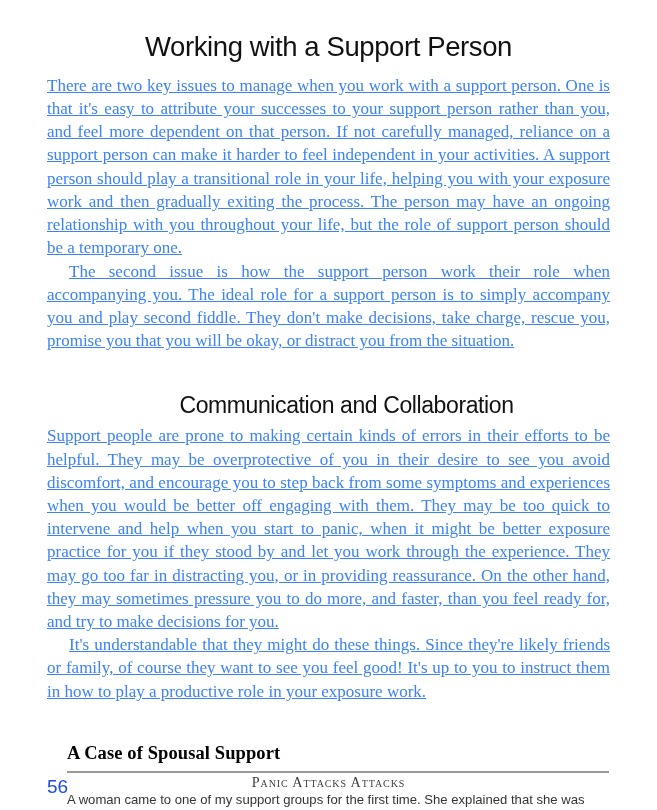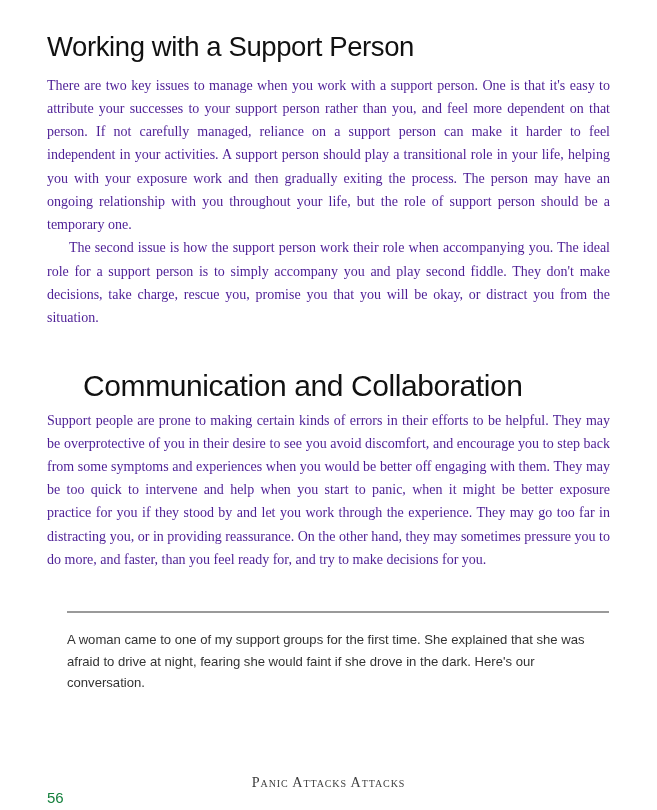--- a/index.html
+++ b/index.html
@@ -25,43 +25,45 @@
     background: #ffffff;
   }
 
   
   .h1 {
     font-family: "Liberation Sans", sans-serif;
     font-weight: 400;
     color: #111111;
     letter-spacing: -0.4px;
     margin: 0;
+    text-align: center;
   }
   .h1.first {
     font-size: 27.5px;
     line-height: 1.05;
     padding-top: 33px;
   }
   .h1.second {
-    font-size: 30px;
+    font-size: 23px;
     line-height: 1.05;
     padding-top: 41px;
     margin-left: 36px;
   }
 
   
   .para {
     font-family: "Liberation Serif", serif;
-    font-size: 14px;
+    font-size: 17px;
     line-height: 23.2px;
     text-align: justify;
     text-justify: inter-word;
-    color: #4c1d95;
+    color: #3b82f6;
     margin: 0;
     hyphens: none;
+    text-decoration: underline;
   }
   .para.lead { margin-top: 12px; }
   .para.second-head-lead { margin-top: 7px; }
   .para.indent { text-indent: 22px; }
 
   
   .callout {
     margin-top: 40px;
     padding-left: 20px;
   }
@@ -96,24 +98,24 @@
   .footer {
     position: absolute;
     left: 0;
     right: 0;
     bottom: 17px;
     height: 22px;
   }
   .folio {
     position: absolute;
     left: 47px;
-    top: 16px;
+    top: 5px;
     font-family: "Liberation Sans", sans-serif;
-    font-size: 15px;
-    color: #15803d;
+    font-size: 19px;
+    color: #1d4ed8;
     line-height: 22px;
   }
   .running-head {
     position: absolute;
     left: 0;
     right: 0;
     top: 0;
     text-align: center;
     font-family: "Liberation Serif", serif;
     font-variant: small-caps;
@@ -131,22 +133,24 @@
   <h1 class="h1 first">Working with a Support Person</h1>
 
   <p class="para lead">There are two key issues to manage when you work with a support person. One is that it's easy to attribute your successes to your support person rather than you, and feel more dependent on that person. If not carefully managed, reliance on a support person can make it harder to feel independent in your activities. A support person should play a transitional role in your life, helping you with your exposure work and then gradually exiting the process. The person may have an ongoing relationship with you throughout your life, but the role of support person should be a temporary one.</p>
 
   <p class="para indent">The second issue is how the support person work their role when accompanying you. The ideal role for a support person is to simply accompany you and play second fiddle. They don't make decisions, take charge, rescue you, promise you that you will be okay, or distract you from the situation.</p>
 
   <h1 class="h1 second">Communication and Collaboration</h1>
 
   <p class="para second-head-lead">Support people are prone to making certain kinds of errors in their efforts to be helpful. They may be overprotective of you in their desire to see you avoid discomfort, and encourage you to step back from some symptoms and experiences when you would be better off engaging with them. They may be too quick to intervene and help when you start to panic, when it might be better exposure practice for you if they stood by and let you work through the experience. They may go too far in distracting you, or in providing reassurance. On the other hand, they may sometimes pressure you to do more, and faster, than you feel ready for, and try to make decisions for you.</p>
 
+  <p class="para indent">It's understandable that they might do these things. Since they're likely friends or family, of course they want to see you feel good! It's up to you to instruct them in how to play a productive role in your exposure work.</p>
 
   <div class="callout">
+    <div class="callout-title">A Case of Spousal Support</div>
     <div class="callout-rule"></div>
     <div class="callout-body">
       <p class="cb-para intro">A woman came to one of my support groups for the first time. She explained that she was afraid to drive at night, fearing she would faint if she drove in the dark. Here's our conversation.</p>
 
     </div>
   </div>
 
   <div class="footer">
     <div class="folio">56</div>
     <div class="running-head">Panic Attacks Attacks</div>

